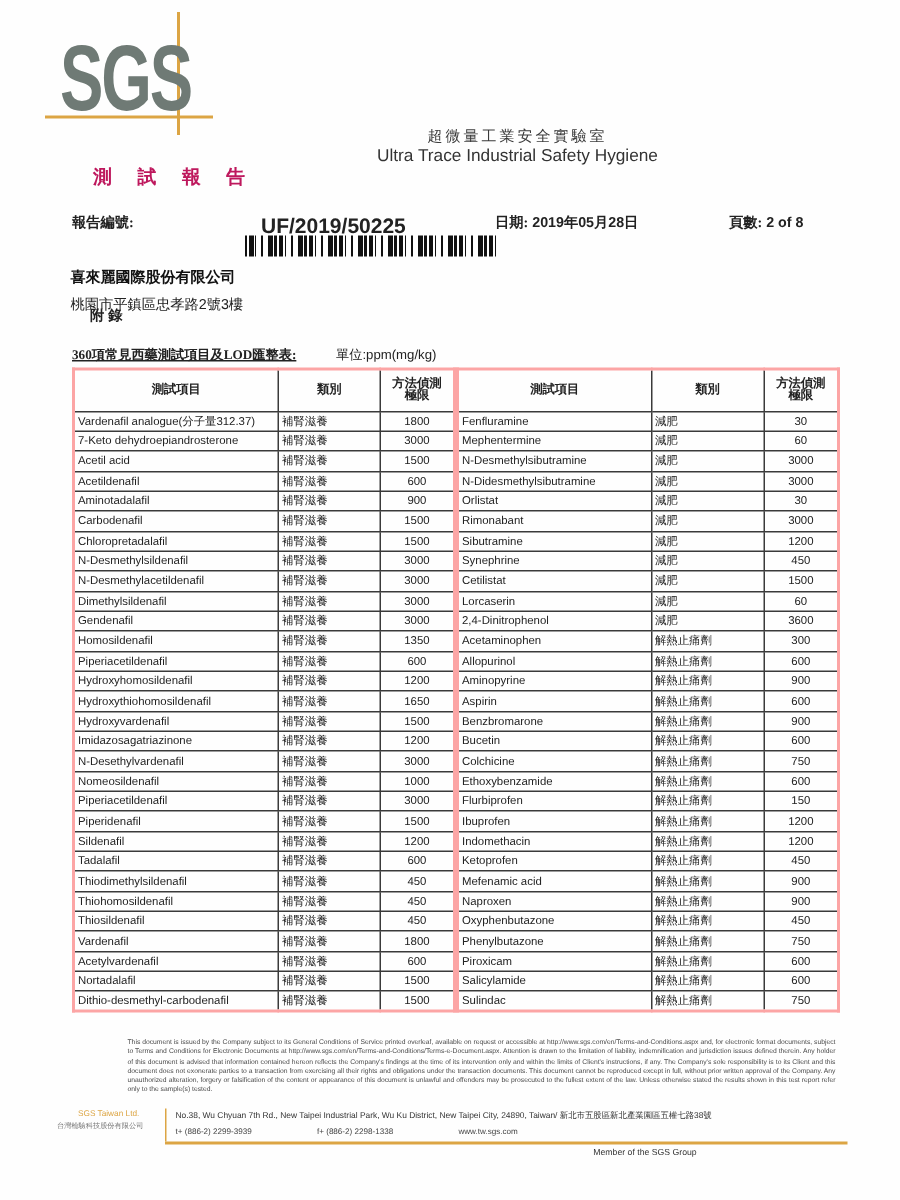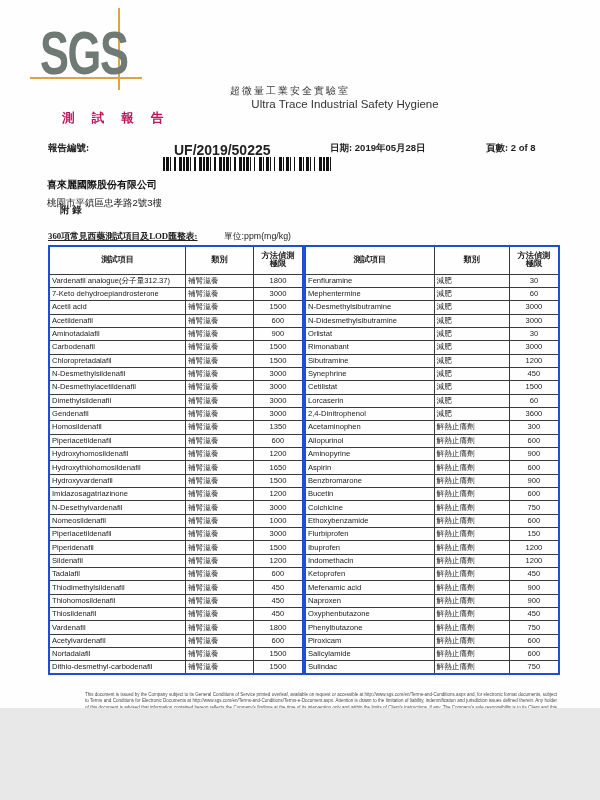--- a/index.html
+++ b/index.html
@@ -1,34 +1,34 @@
 <!DOCTYPE html>
 <html><head>
 <meta charset="utf-8">
 <style>
   * { margin:0; padding:0; box-sizing:border-box; }
   html,body { background:#e8e8e8; }
   .page {
-    position:relative; width:600px; height:708px; margin:0 auto;
+    position:relative; width:600px; height:800px; margin:0 auto;
     background:#fefefe; overflow:hidden;
     font-family:"Liberation Sans","DejaVu Sans",sans-serif;
     color:#222;
   }
   
   .logo-wrap { position:absolute; left:38px; top:22px; width:120px; height:80px; }
   .logo-text {
     position:absolute; left:2px; top:0; font-size:62px; font-weight:bold;
     color:#6f7a75; letter-spacing:-2px; line-height:1;
     transform:scaleX(0.70); transform-origin:left top;
     font-family:"Liberation Sans",sans-serif;
   }
   .logo-hline { position:absolute; left:-8px; top:55px; width:112px; height:2px; background:#dca544; }
   .logo-vline { position:absolute; left:80px; top:-14px; width:2px; height:82px; background:#dca544; }
   
-  .lab-zh { position:absolute; left:230px; top:84px; width:230px; 
+  .lab-zh { position:absolute; left:230px; top:84px; width:230px; text-align:center;
             font-size:10px; letter-spacing:2px; color:#3a3a3a;
             font-family:"Liberation Serif","DejaVu Serif",serif; }
   .lab-en { position:absolute; left:200px; top:98px; width:290px; text-align:center;
             font-size:11.5px; color:#333; }
   .report-title { position:absolute; left:62px; top:110px; font-size:12.5px; font-weight:bold;
             letter-spacing:7px; color:#be185d;
             font-family:"Liberation Serif","DejaVu Serif",serif; }
   
   .meta-row { position:absolute; left:0; top:142px; width:600px; font-size:9.5px; }
   .meta-label { font-weight:bold; font-family:"Liberation Serif","DejaVu Serif",serif; }
@@ -47,21 +47,21 @@
   .company-addr { position:absolute; left:47px; top:197px; font-size:9.5px; color:#222; }
   
   .appendix-label { position:absolute; left:48px; top:204px; font-size:9.5px; font-weight:bold;
                     font-family:Liberation Sans, sans-serif;margin-left:12px; }
   .table-title { position:absolute; left:48px; top:231px; font-size:8.8px; font-weight:bold;
                  text-decoration:underline; font-family:"Liberation Serif","DejaVu Serif",serif; }
   .unit-label  { position:absolute; left:224px; top:231px; font-size:8.8px; }
   
   .tables { position:absolute; left:48px; top:245px; width:512px; display:flex; }
   table { border-collapse:collapse; table-layout:fixed; }
-  table.half { border:2px solid #1d4ed8; }
+  table.half { border:2px solid #fca5a5; }
   th,td { border:1px solid #3a3a3a; font-size:7.6px; padding:0 2px; height:13.35px;
           line-height:1.05; overflow:hidden; white-space:nowrap; }
   th { font-weight:bold; text-align:center; font-size:8.2px; height:28px;
        font-family:"Liberation Serif","DejaVu Serif",serif; }
   td.col-item { text-align:left; }
   td.col-cat  { text-align:left; }
   td.col-lod  { text-align:center; }
   .lt .col-item { width:137px; } .lt .col-cat { width:69px; } .lt .col-lod { width:50px; }
   .rt .col-item { width:130px; } .rt .col-cat { width:76px; } .rt .col-lod { width:50px; }
   

